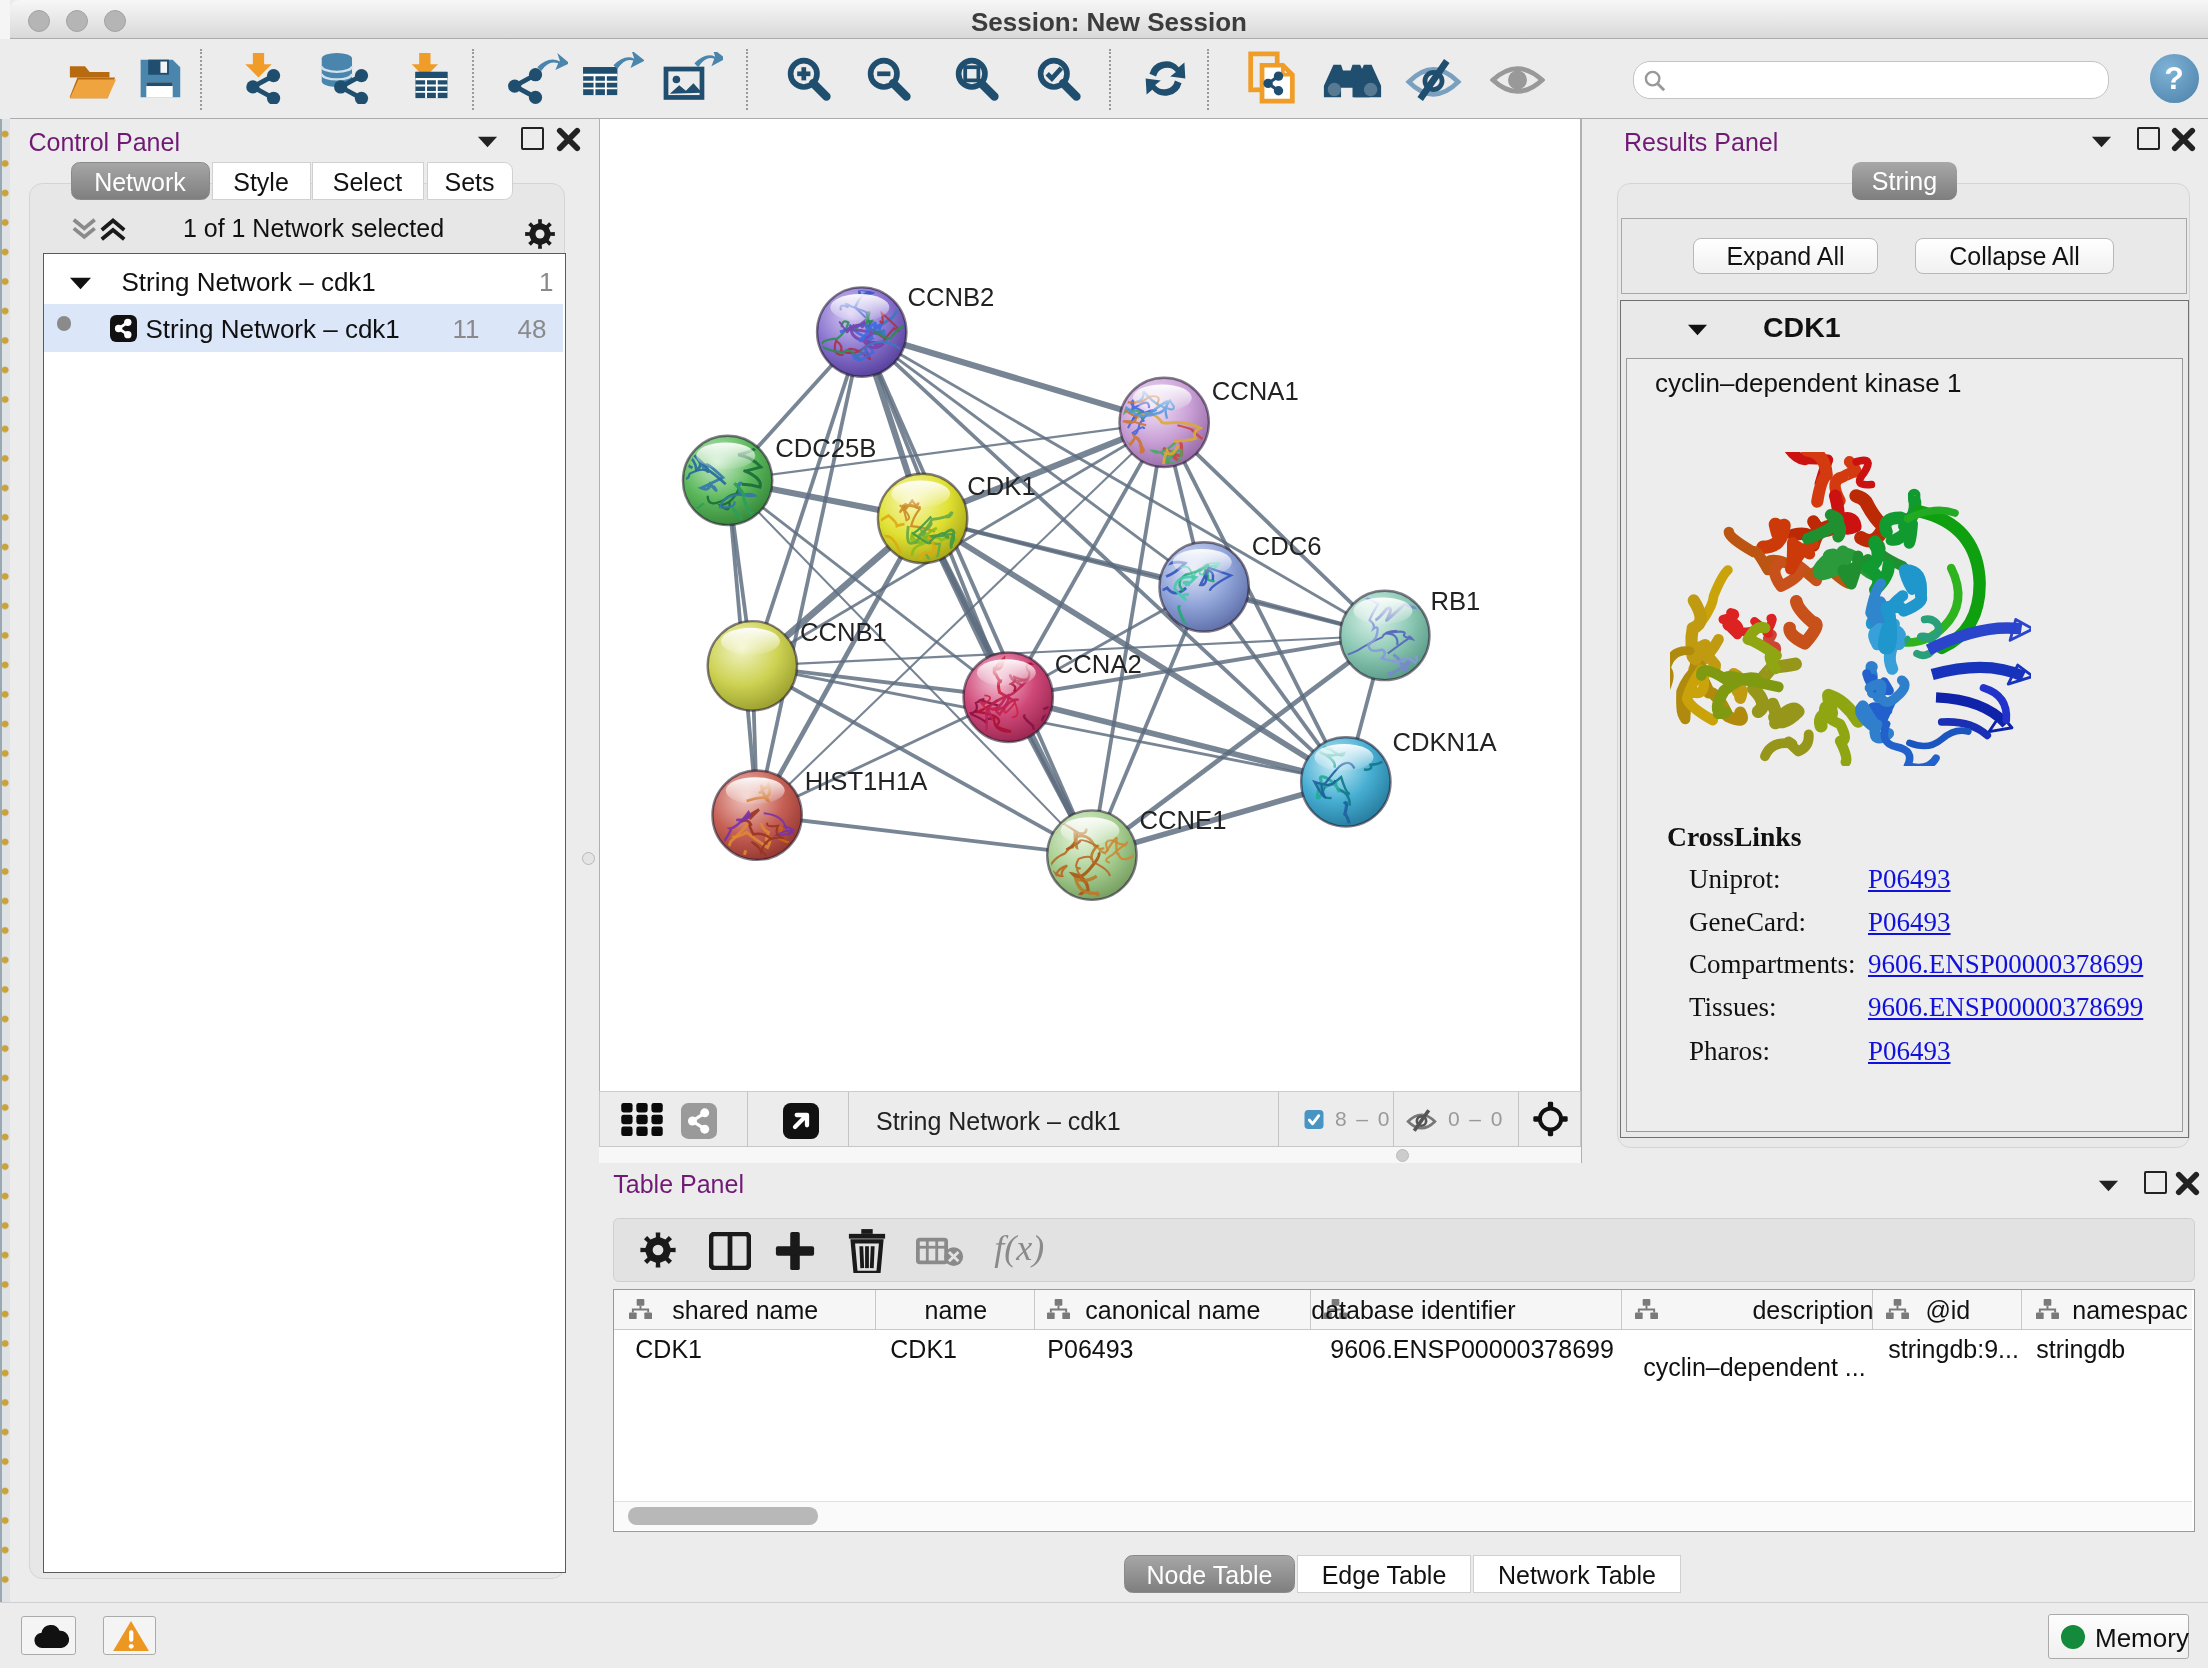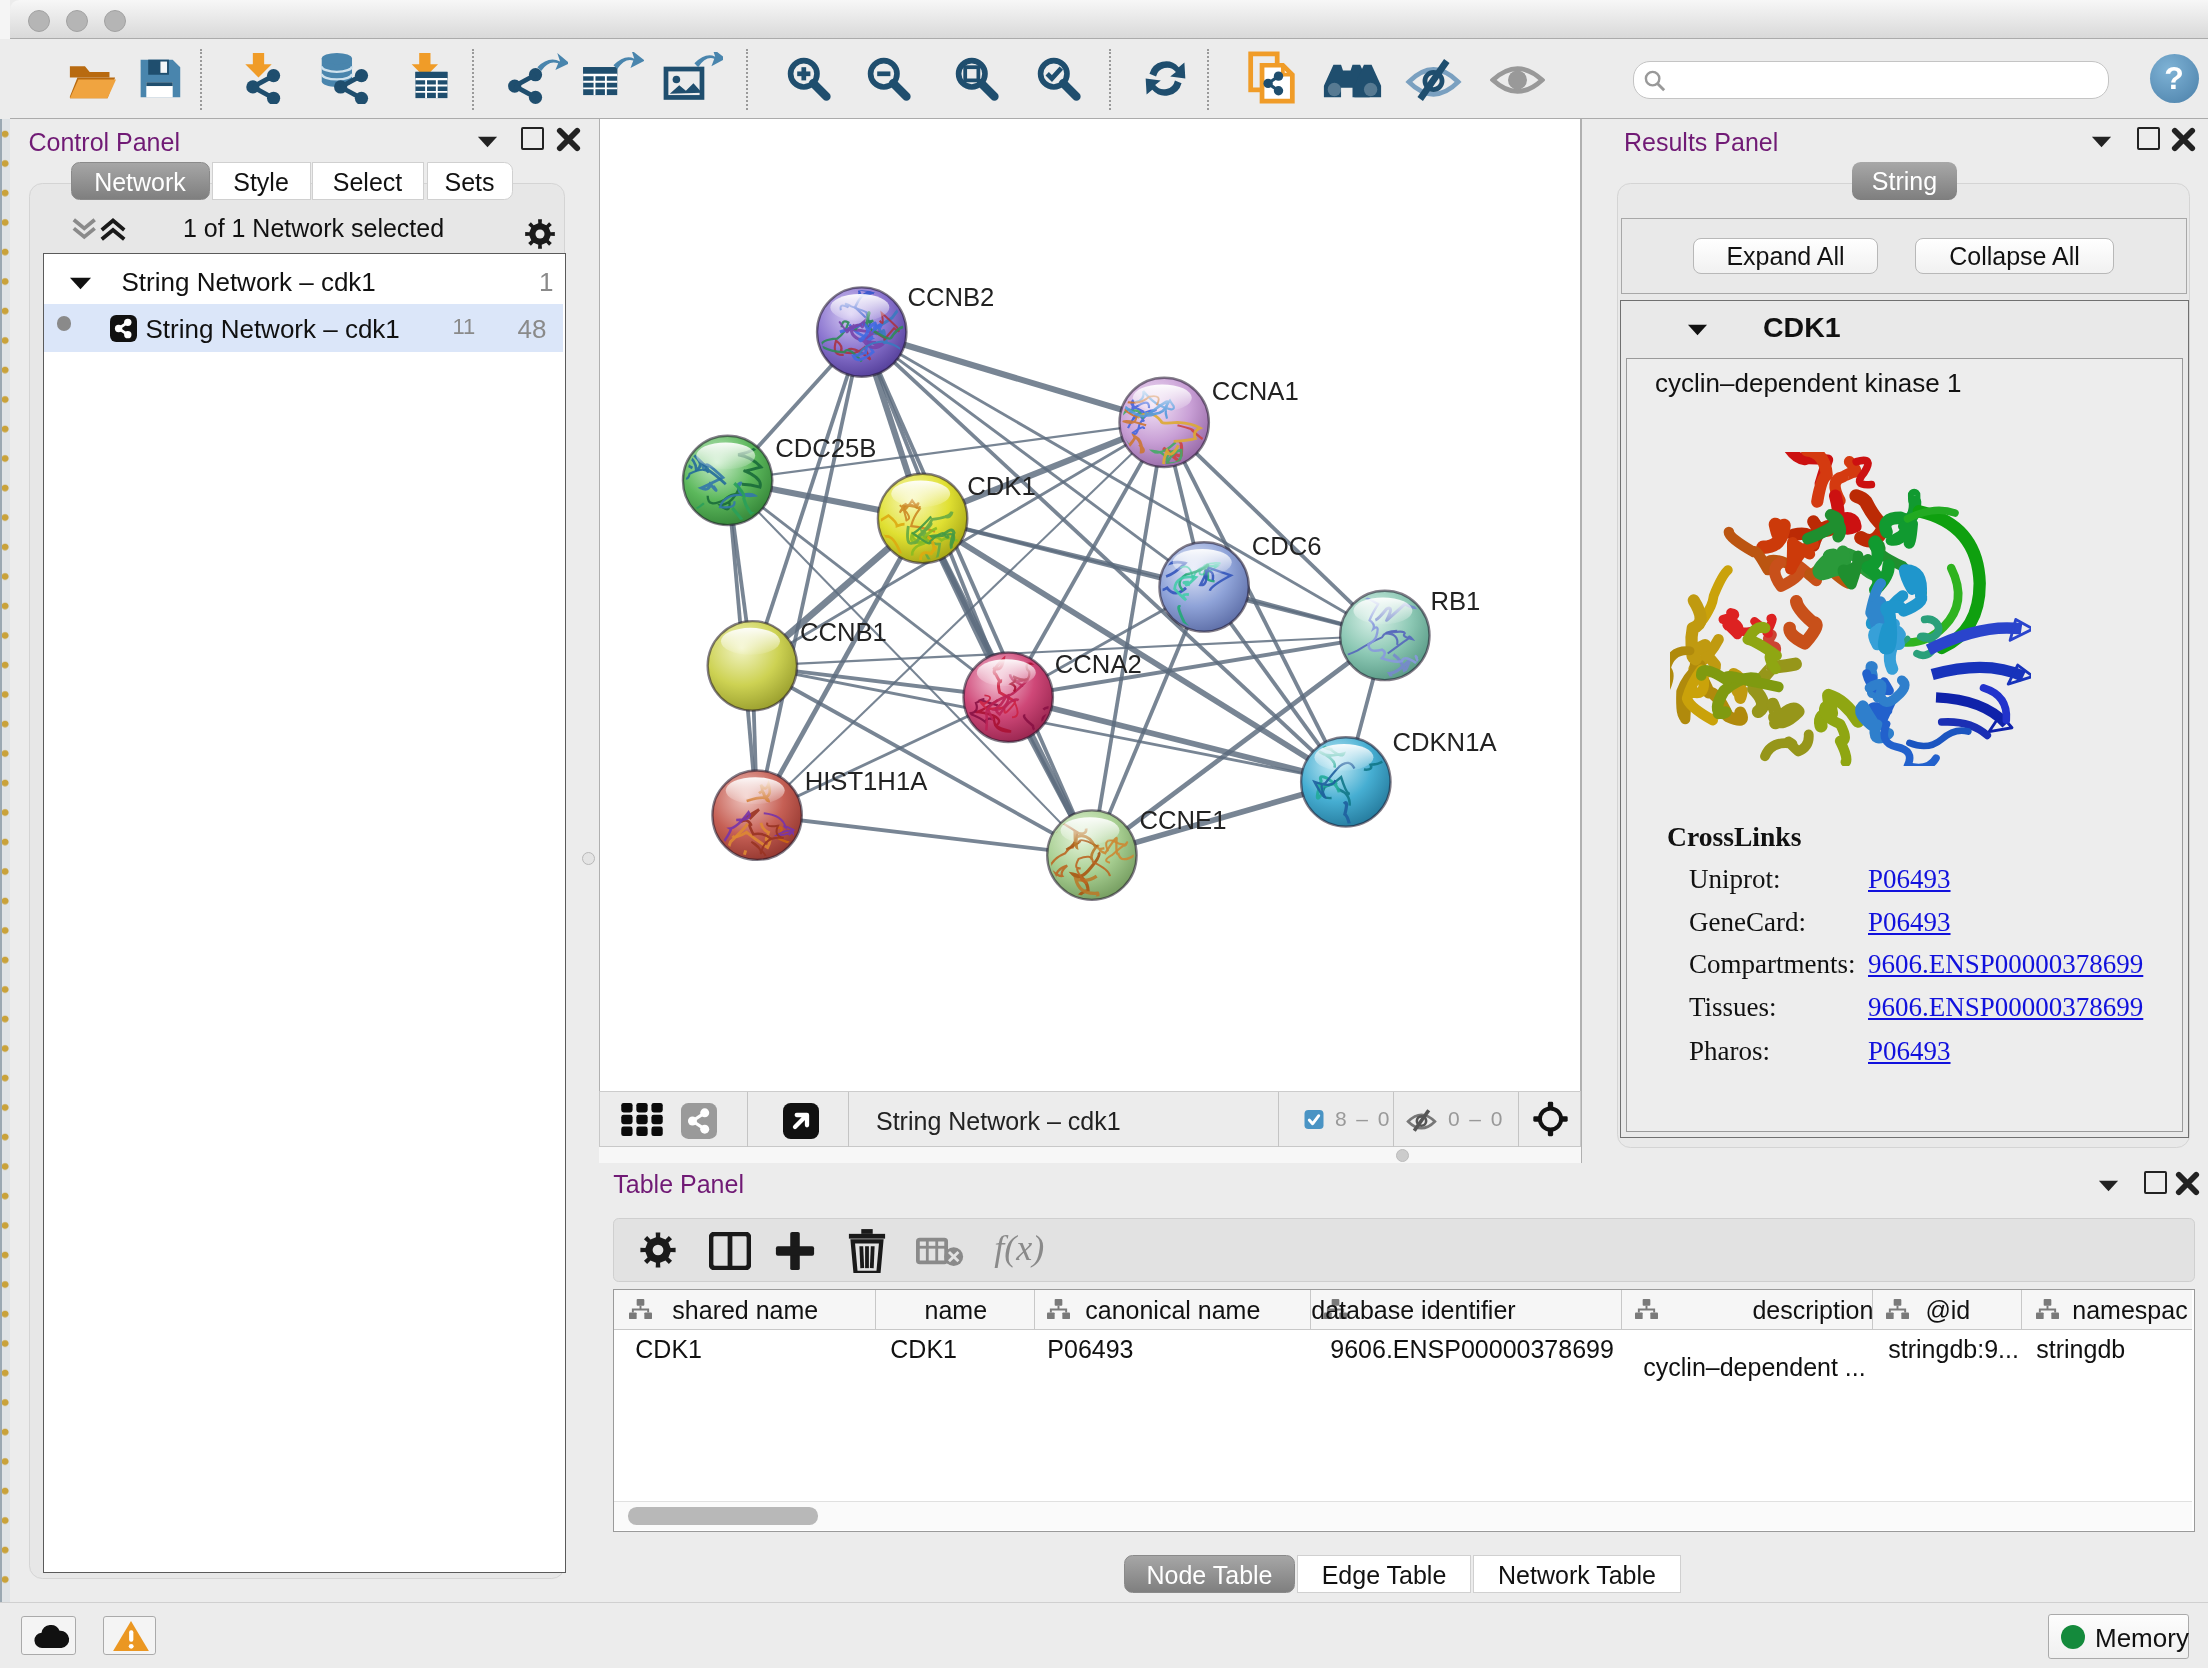--- a/index.html
+++ b/index.html
@@ -32,20 +32,21 @@
 .dot { border-radius:50%; position:absolute; }
 </style></head><body>
 
 <div class="abs deskstrip"></div>
 <div class="abs" style="left:0;top:0;width:9.5px;height:39px;background:#f5f5f5"></div>
 
 <div class="abs titlebar">
   <div class="tl" style="left:18px"></div>
   <div class="tl" style="left:56px"></div>
   <div class="tl" style="left:94px"></div>
+  <div class="title">Session: New Session</div>
 </div>
 
 <div class="abs toolbar">
   <div class="ticon" style="left:56px;top:16px"><svg width="53" height="49" viewBox="0 0 56 52">
 <path d="M4 12 h16 l5 6 h21 v6 h-42 z" fill="#b86a10"></path>
 <path d="M4 12 v32 l8 -20 h40 l-8 22 h-40 z" fill="#b86a10"></path>
 <path d="M13 26 h40 l-9 20 h-40 z" fill="#f0a440"></path>
       </svg></div>
   <div class="ticon" style="left:125px;top:15px"><svg width="49" height="49" viewBox="0 0 52 52">
 <path d="M6 6 h34 l8 8 v32 h-42 z" fill="#4985ad"></path>
@@ -231,21 +232,21 @@
           <rect width="44" height="44" rx="10" fill="#111"></rect>
           <g fill="#fff">
             <circle cx="29" cy="12" r="6"></circle>
             <circle cx="14" cy="22" r="6"></circle>
             <circle cx="29" cy="32" r="6"></circle>
             <line x1="29" y1="12" x2="14" y2="22" stroke="#fff" stroke-width="4.5"></line>
             <line x1="14" y1="22" x2="29" y2="32" stroke="#fff" stroke-width="4.5"></line>
           </g>
         </svg>
       <div class="abs" style="left:102px;top:9.5px;font-size:26px;color:#111">String Network – cdk1</div>
-      <div class="abs" style="left:409px;top:9.5px;font-size:22px;color:#8a8a8a">11</div>
+      <div class="abs" style="left:409px;top:9.5px;font-size:26px;color:#8a8a8a">11</div>
       <div class="abs" style="left:474px;top:9.5px;font-size:26px;color:#8a8a8a">48</div>
     </div>
   </div>
 </div>
 
 <div class="abs canvas"><svg width="980" height="972" viewBox="0 0 1030 1022">
       <defs>
         <radialGradient id="gB2" cx="38%" cy="30%" r="80%">
           <stop offset="0%" stop-color="#d8cdf4"></stop>
           <stop offset="52%" stop-color="#8a74cf"></stop>

